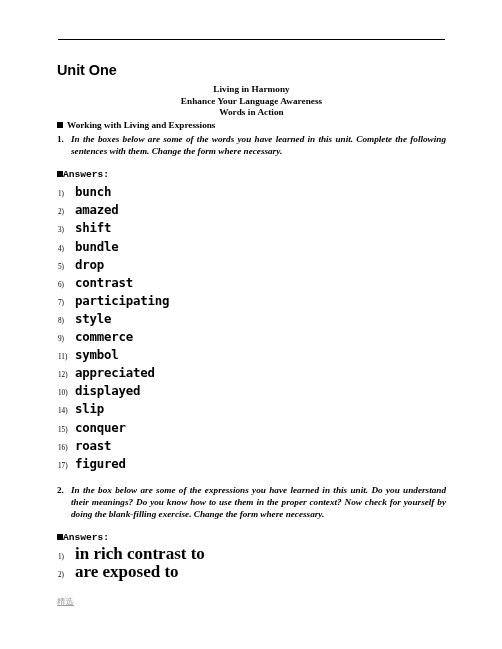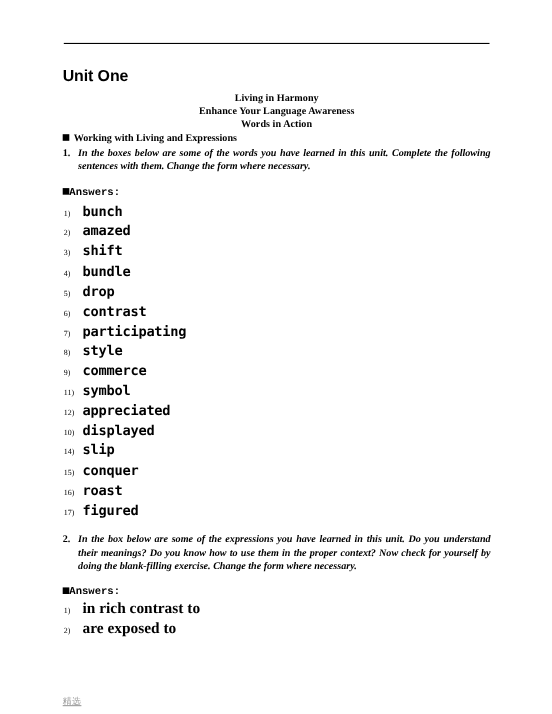--- a/index.html
+++ b/index.html
@@ -130,27 +130,27 @@
     font-weight: bold;
     font-size: 12.4px;
     line-height: 15px;
     letter-spacing: -0.2px;
   }
   .serif-list { margin-top: 2px; }
   .serif-list li { margin-bottom: 2px; }
   .serif-list .word {
     font-family: "Liberation Serif", "DejaVu Serif", serif;
     font-weight: bold;
-    font-size: 14px;
+    font-size: 17px;
     line-height: 16px;
   }
   .footer {
     position: absolute;
     left: 57px;
-    top: 632px;
+    top: 596px;
     font-family: "DejaVu Sans", sans-serif;
     font-size: 8px;
     color: #9b9b9b;
     letter-spacing: 0.5px;
     text-decoration: underline;
   }
 </style>
 </head>
 <body>
 

